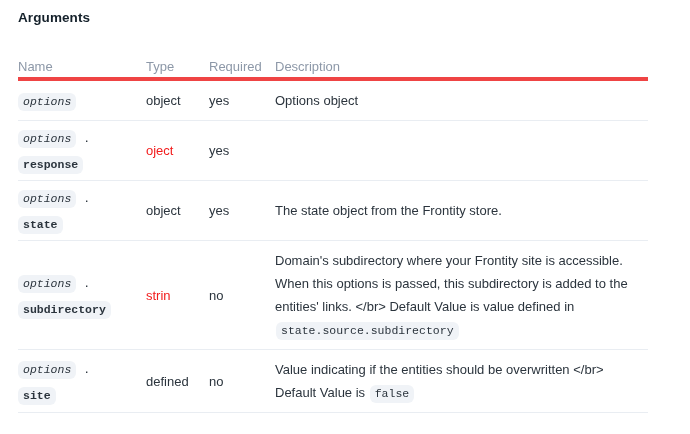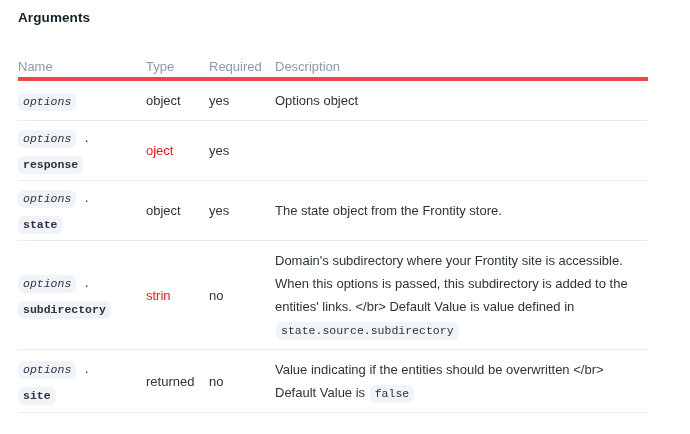--- a/index.html
+++ b/index.html
@@ -190,21 +190,21 @@
             <div class="desc">Domain's subdirectory where your Frontity site is accessible. When this options is passed, this subdirectory is added to the entities' links. &lt;/br&gt; Default Value is value defined in <span class="code">state.source.subdirectory</span></div>
           </div>
         </div>
         <div class="row body row-r5">
           <div class="col-name cell">
             <span class="name-stack">
               <span class="name-line"><span class="code italic">options</span><span class="dot"> .</span></span>
               <span class="name-line second"><span class="code bold">site</span></span>
             </span>
           </div>
-          <div class="col-type cell"><span class="type-text">returned</span></div>
+          <div class="col-type cell"><span class="type-text">defined</span></div>
           <div class="col-req cell"><span class="req-text">no</span></div>
           <div class="col-desc cell">
             <div class="desc">Value indicating if the entities should be overwritten &lt;/br&gt; Default Value is <span class="code">false</span></div>
           </div>
         </div>
       </div>
 
   </div>
 </div>
 

